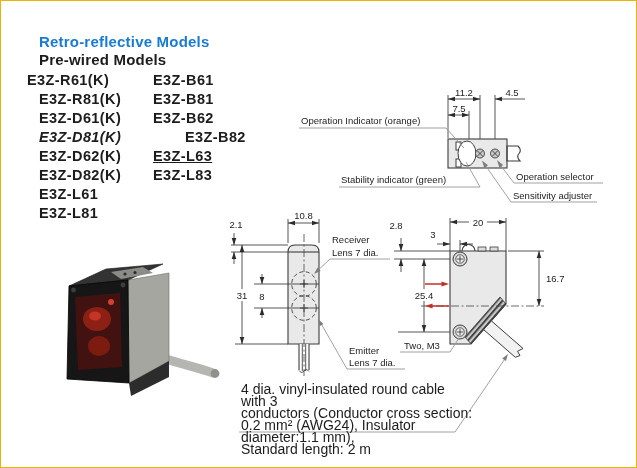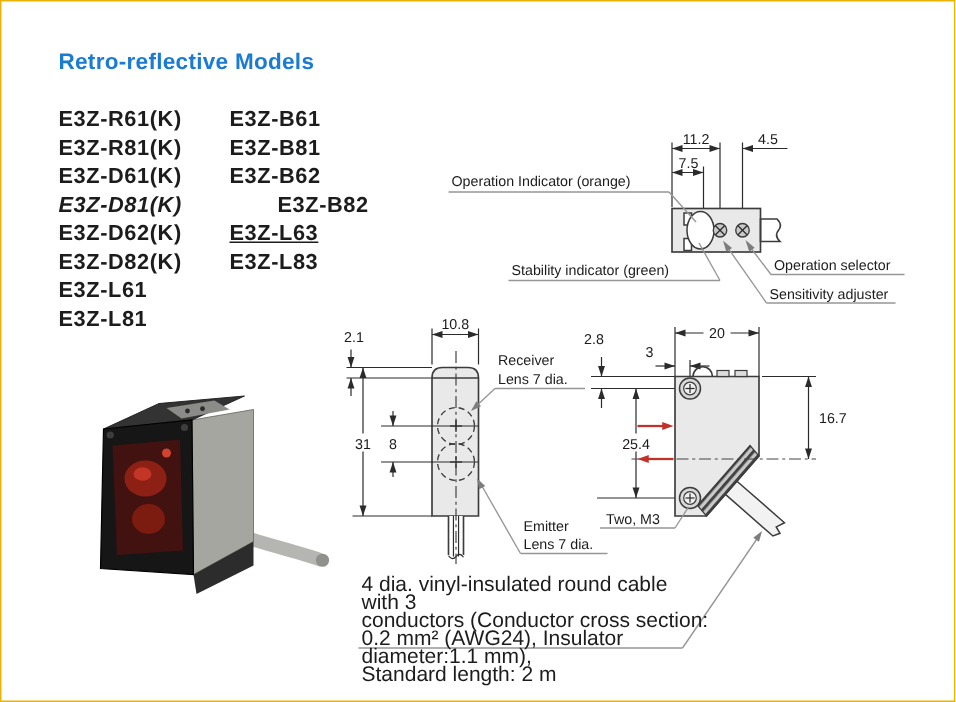--- a/index.html
+++ b/index.html
@@ -24,23 +24,24 @@
   svg .lead{stroke:#969696;stroke-width:0.9;fill:none;}
   svg .ah{fill:#2b2b2b;stroke:none;}
   svg .lah{fill:#7d7d7d;stroke:none;}
 </style>
 </head>
 <body>
 
 <div id="canvas">
 
   <div class="abs title" style="left:38px;top:32px;">Retro-reflective Models</div>
+  <div class="abs subtitle" style="left:38px;top:50px;">Pre-wired Models</div>
 
   <div>
-    <div class="abs model" style="left:38px;top:71px;">E3Z-R61(K)</div>
+    <div class="abs model" style="left:26px;top:71px;">E3Z-R61(K)</div>
     <div class="abs model" style="left:38px;top:90px;">E3Z-R81(K)</div>
     <div class="abs model" style="left:38px;top:109px;">E3Z-D61(K)</div>
     <div class="abs model" style="left:38px;top:128px;font-style:italic;">E3Z-D81(K)</div>
     <div class="abs model" style="left:38px;top:147px;">E3Z-D62(K)</div>
     <div class="abs model" style="left:38px;top:166px;">E3Z-D82(K)</div>
     <div class="abs model" style="left:38px;top:185px;">E3Z-L61</div>
     <div class="abs model" style="left:38px;top:204px;">E3Z-L81</div>
     <div class="abs model" style="left:152px;top:71px;">E3Z-B61</div>
     <div class="abs model" style="left:152px;top:90px;">E3Z-B81</div>
     <div class="abs model" style="left:152px;top:109px;">E3Z-B62</div>

